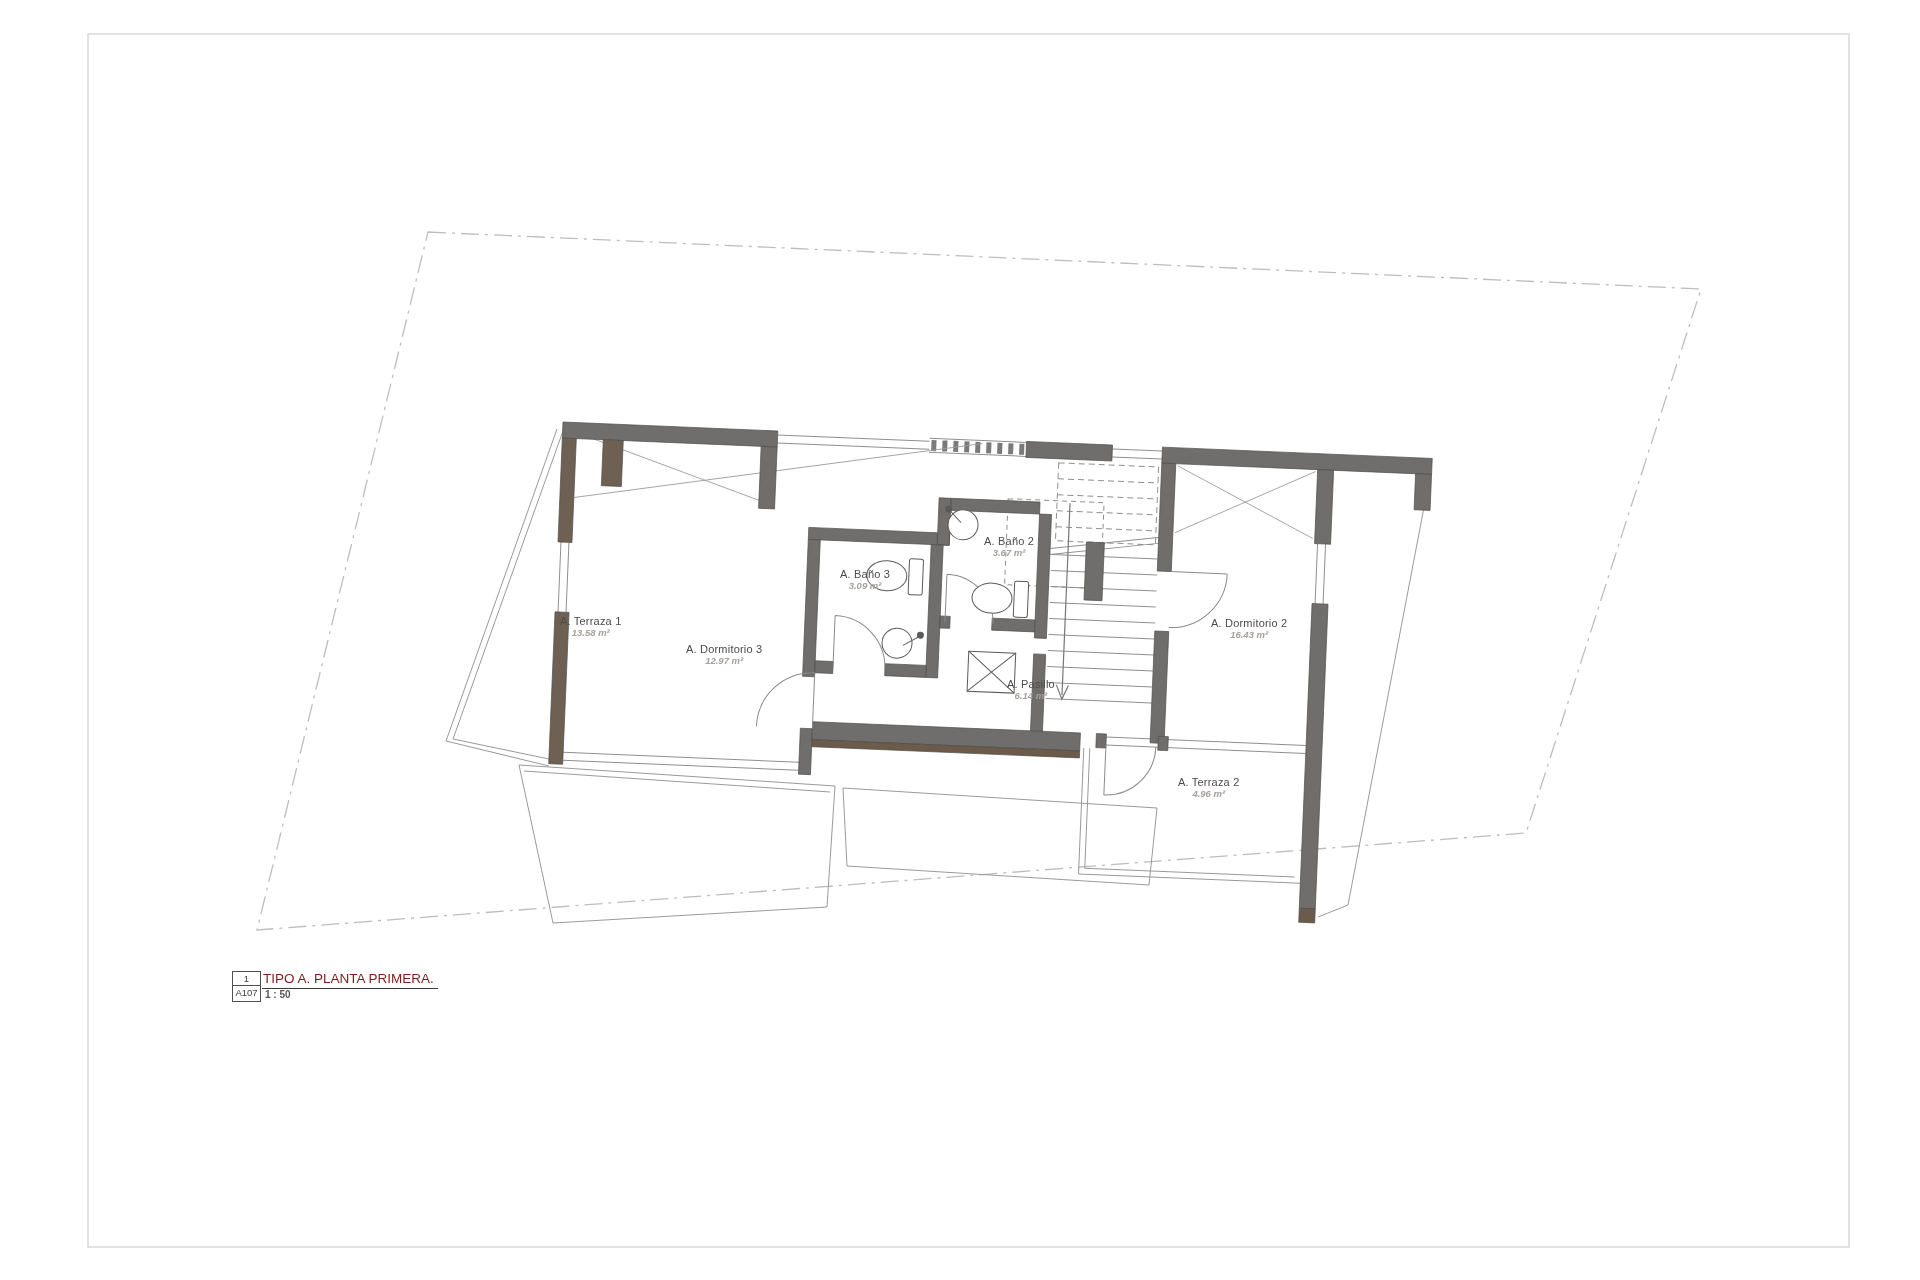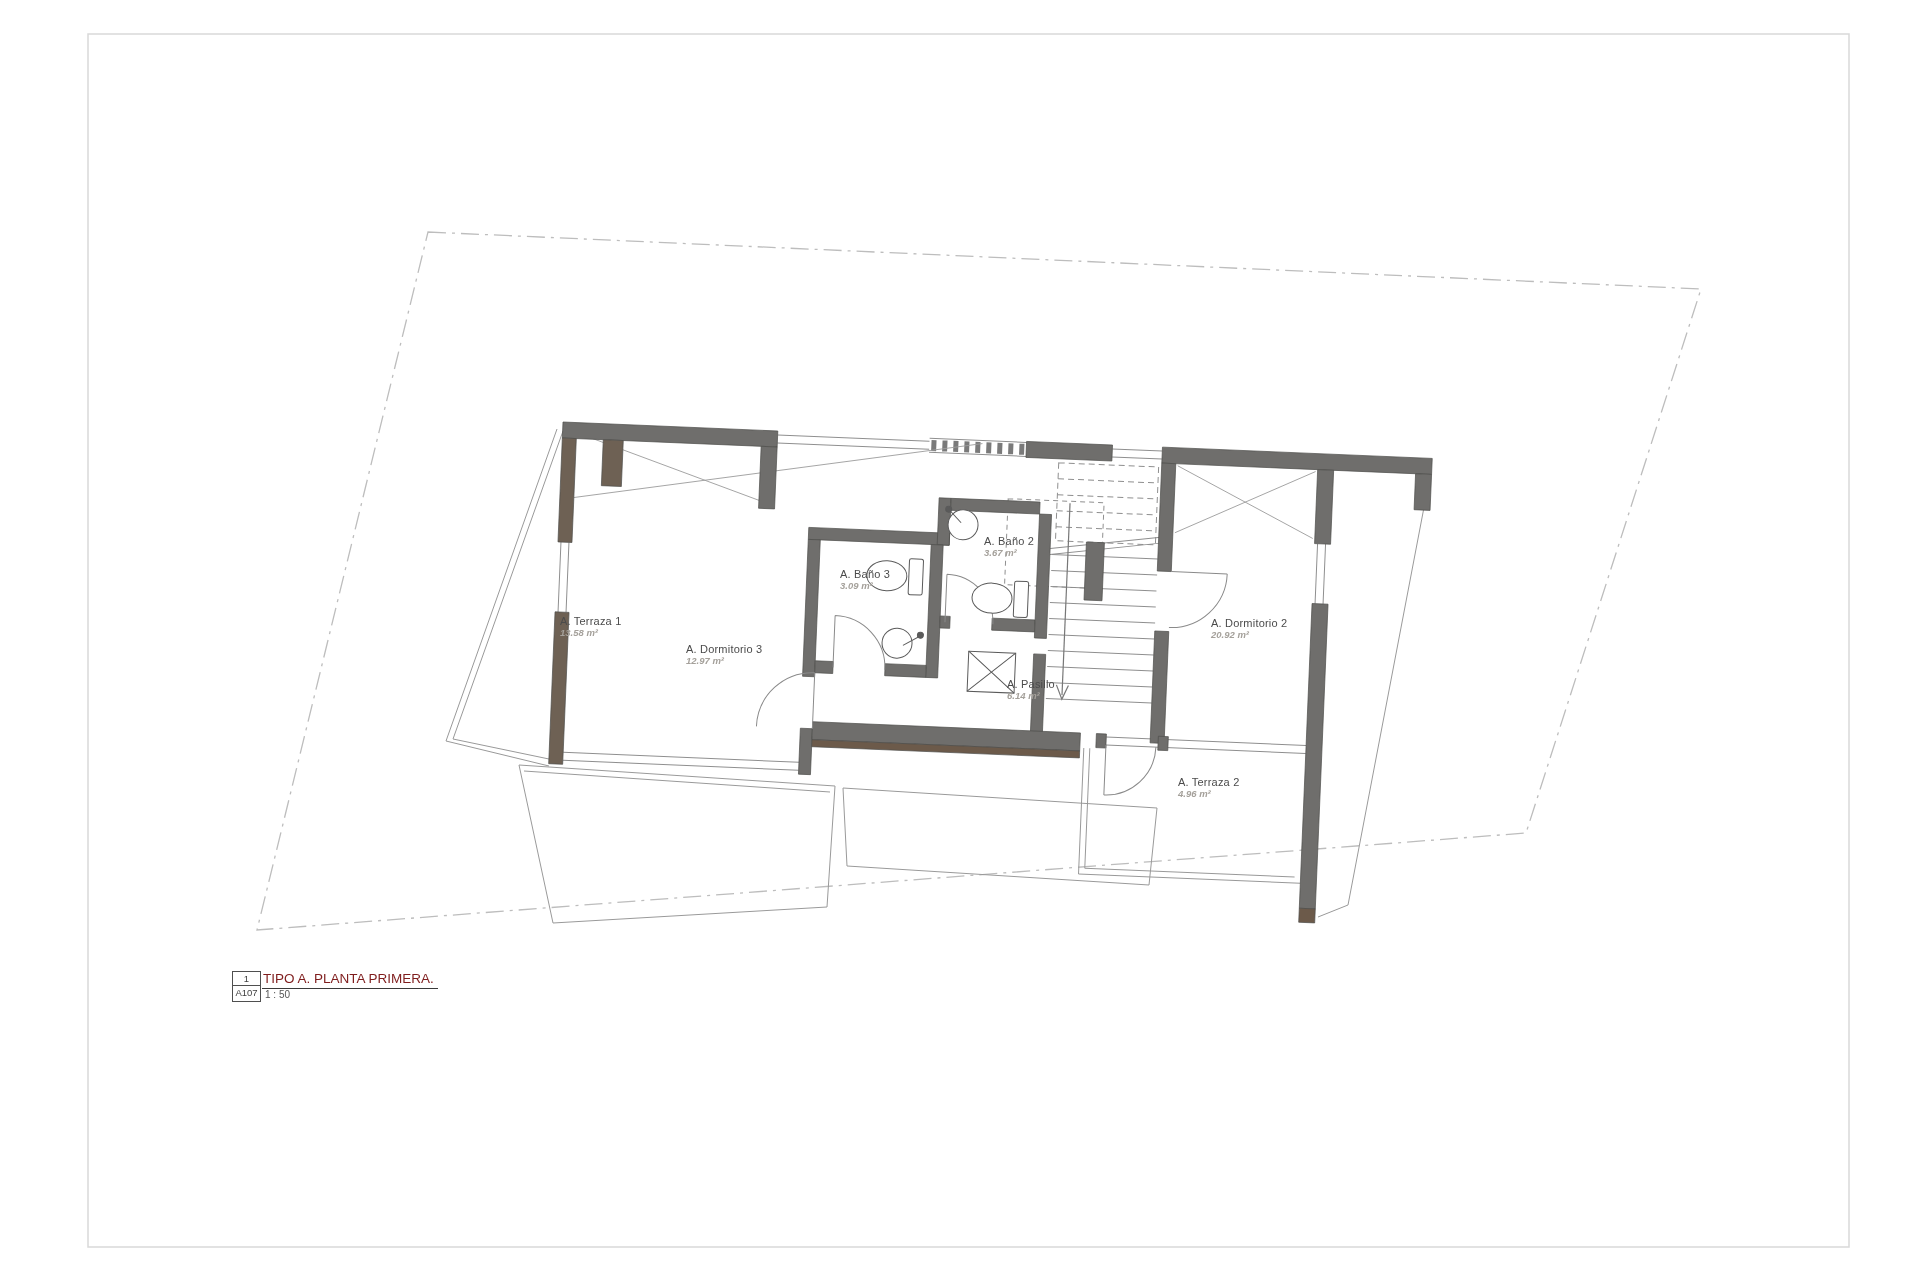--- a/index.html
+++ b/index.html
@@ -1,29 +1,29 @@
 <!DOCTYPE html>
 <html><head>
 <meta charset="utf-8">
 <style>
   html,body{margin:0;padding:0;background:#fff;}
   #sheet{position:relative;width:1920px;height:1280px;background:#ffffff;
          font-family:"Liberation Sans",sans-serif;overflow:hidden;}
   #plan-svg{position:absolute;left:0;top:0;}
-  .room-label{position:absolute;white-space:nowrap;line-height:12px;}
+  .room-label{position:absolute;white-space:nowrap;line-height:12px;text-align:center;}
   .room-name{font-size:11px;color:#4b4b4b;letter-spacing:.2px;}
   .room-area{font-size:9.5px;font-style:italic;color:#a5a19b;line-height:11px;font-weight:bold;}
   #title-block{position:absolute;left:232px;top:971px;}
   #tb-box{position:absolute;left:0;top:0;width:27px;height:29px;border:1px solid #4f4f4f;
           font-size:9.5px;color:#3f3f3f;text-align:center;}
   #tb-num{display:block;height:13px;line-height:13px;border-bottom:1px solid #4f4f4f;}
   #tb-ref{display:block;height:14px;line-height:14px;}
   #tb-title{position:absolute;left:30px;top:0;font-size:13.5px;color:#7f1d1d;
             border-bottom:1.5px solid #3a3a3a;padding:0 4px 2px 1px;white-space:nowrap;}
-  #tb-scale{position:absolute;left:33px;top:18px;font-size:10px;color:#555;white-space:nowrap;}
+  #tb-scale{position:absolute;left:33px;top:18px;font-size:10px;color:#555;white-space:nowrap;font-weight:bold;}
 </style>
 </head>
 <body>
 
 <div id="sheet">
 
   <svg id="plan-svg" width="1920" height="1280" viewBox="0 0 1920 1280">
 
     <rect x="88" y="34" width="1761" height="1213" fill="none" stroke="#d9d9d9" stroke-width="1.5"></rect>
 
@@ -165,21 +165,21 @@
   <div class="room-label" style="left:984px;top:535px">
     <div class="room-name">A. Baño 2</div>
     <div class="room-area">3.67 m²</div>
   </div>
   <div class="room-label" style="left:1007px;top:678px">
     <div class="room-name">A. Pasillo</div>
     <div class="room-area">6.14 m²</div>
   </div>
   <div class="room-label" style="left:1211px;top:617px">
     <div class="room-name">A. Dormitorio 2</div>
-    <div class="room-area">20.92 m²</div>
+    <div class="room-area">16.43 m²</div>
   </div>
   <div class="room-label" style="left:1178px;top:776px">
     <div class="room-name">A. Terraza 2</div>
     <div class="room-area">4.96 m²</div>
   </div>
 
   <div id="title-block">
     <div id="tb-box">
       <span id="tb-num">1</span>
       <span id="tb-ref">A107</span>

